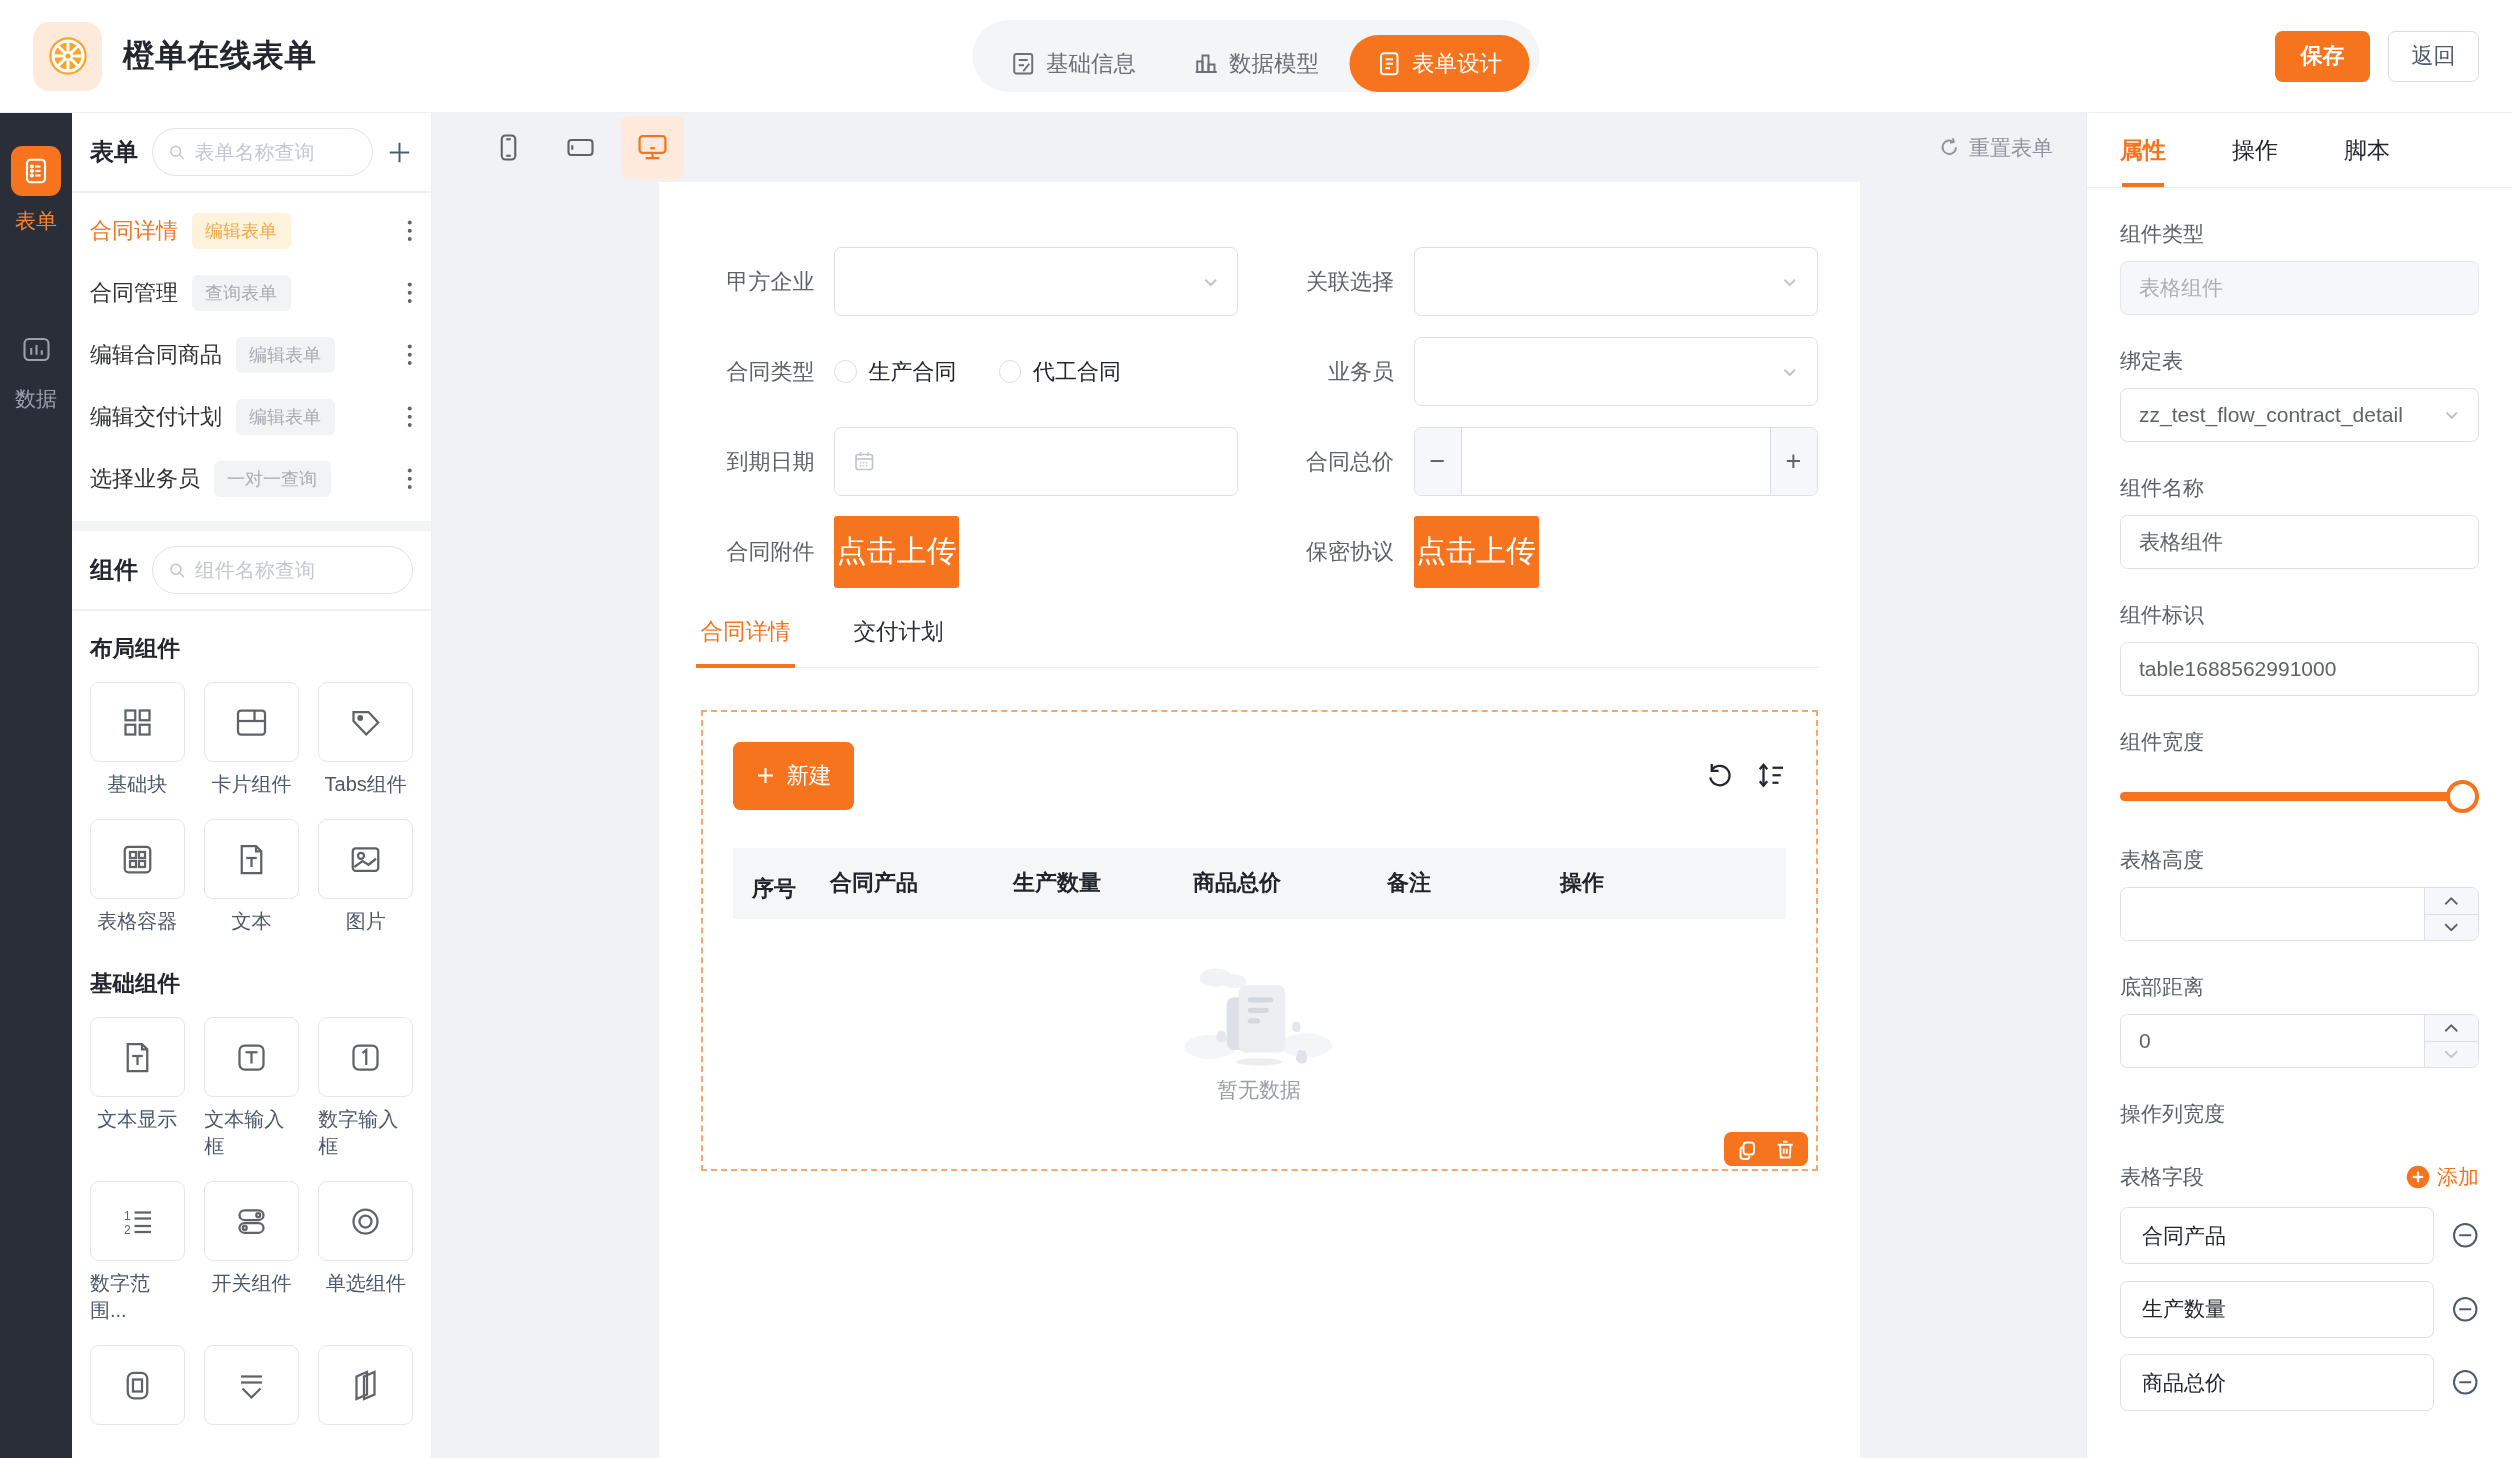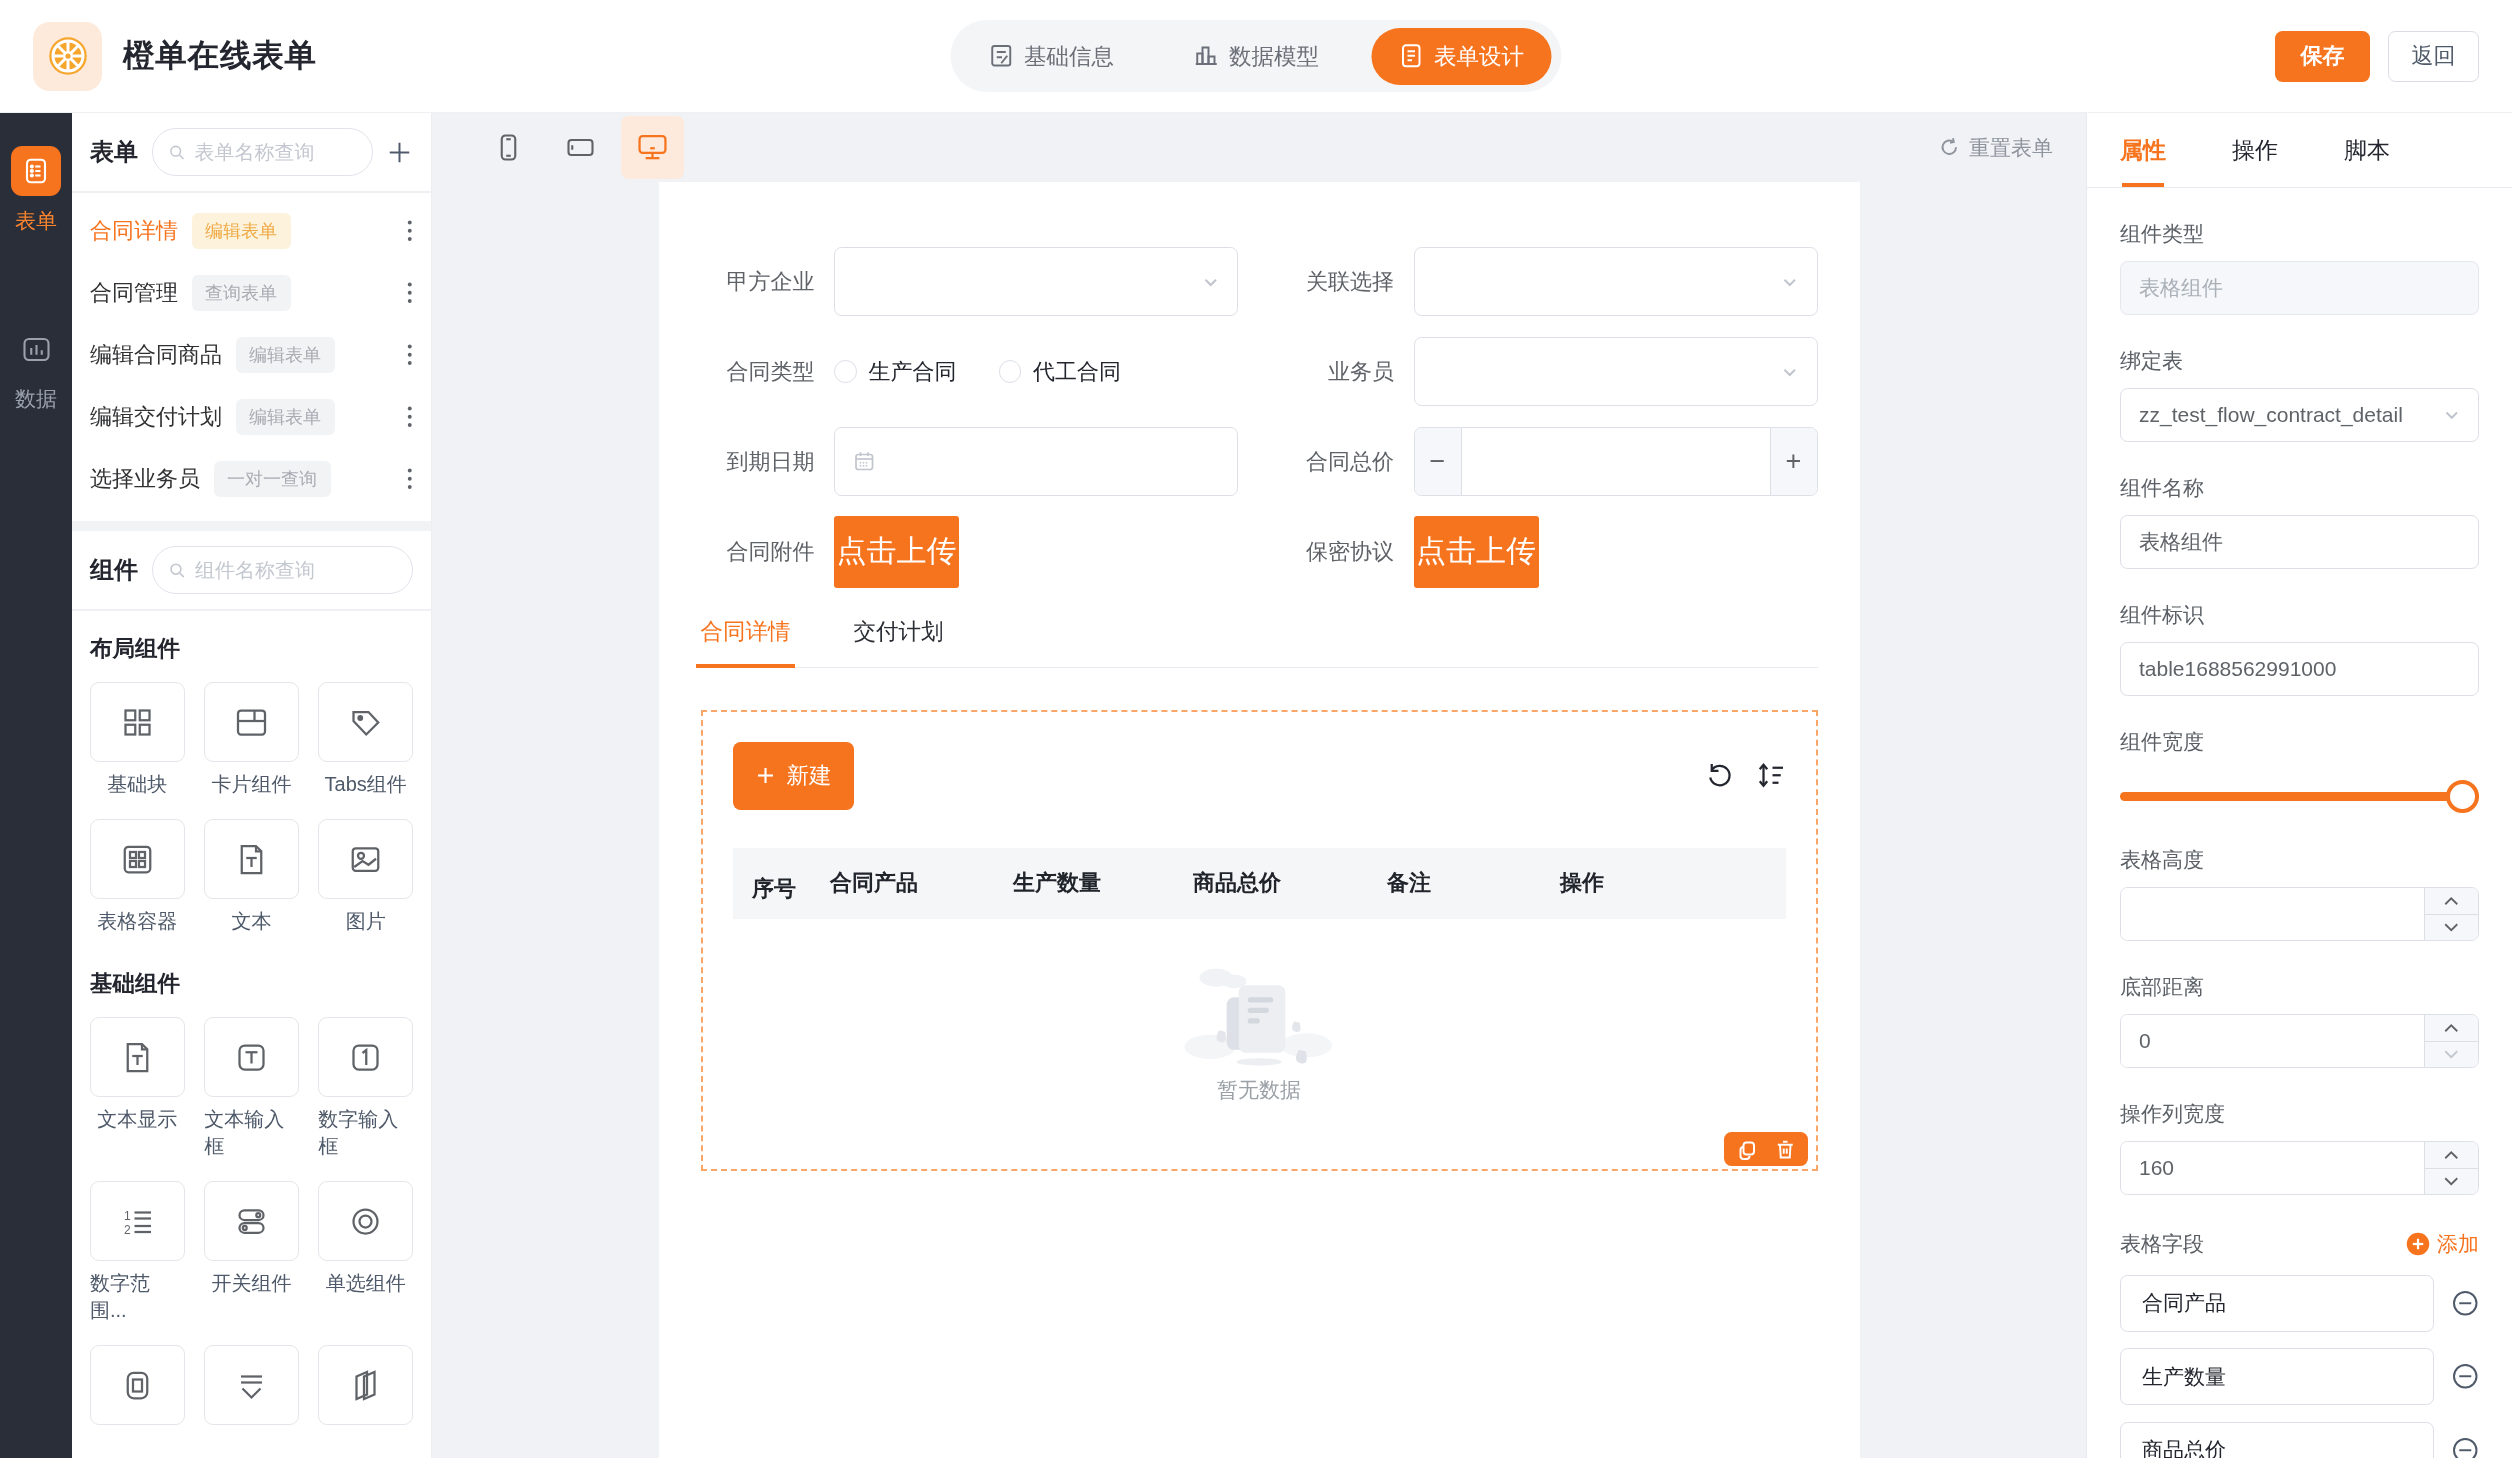--- a/index.html
+++ b/index.html
@@ -7,21 +7,21 @@
     font-family:"Liberation Sans", sans-serif; color:#23262e; font-size:21px; }
   .app { width:100%; height:100%; display:flex; flex-direction:column; }
 
   
   .topbar { height:113px; flex:0 0 113px; background:#fff; border-bottom:1.5px solid #eef0f3;
     display:flex; align-items:center; padding:0 33px; position:relative; z-index:5; }
   .brand { display:flex; align-items:center; gap:21px; }
   .logo { width:69px; height:69px; border-radius:16.5px; background:#fdeadb; display:flex; align-items:center; justify-content:center; }
   .app-title { font-size:31.5px; font-weight:bold; color:#23262e; letter-spacing:0.8px; }
   .seg { position:absolute; left:50%; top:50%; transform:translate(-50%,-50%);
-    background:#f4f5f7; border-radius:750px; height:72px; display:flex; align-items:center; padding:0 10.5px; gap:25px; }
+    background:#f4f5f7; border-radius:750px; height:72px; display:flex; align-items:flex-end; padding:0 10.5px; gap:3px; }
   .seg-item { display:flex; align-items:center; gap:10.5px; padding:0 27px; height:57px; border-radius:750px;
     color:#6b7078; font-size:22.5px; cursor:pointer; }
   .seg-item.active { background:#f7741f; color:#fff; }
   .top-actions { margin-left:auto; display:flex; gap:18px; }
   .btn-primary { background:#f7741f; color:#fff; border:none; border-radius:7.5px; height:51px; padding:0 25.5px;
     font-size:22px; font-family:inherit; cursor:pointer;font-weight:bold; }
   .btn-plain { background:#fff; color:#4e5969; border:1.5px solid #d9dce3; border-radius:7.5px; height:51px; padding:0 22.5px;
     font-size:22px; font-family:inherit; cursor:pointer; }
 
   .main { flex:1; display:flex; min-height:0; }
@@ -735,35 +735,20 @@
             </div>
           <div class="step-btn">
               <svg width="16.5" height="10.5" viewBox="0 0 22 14" fill="none" stroke="#c3c7cf" stroke-width="2.4">
                 <polyline points="3,3 11,11 19,3"></polyline>
               </svg>
             </div>
         </div>
       </div>
 
       <div class="rp-label">操作列宽度</div>
-      <div class="rp-number">
-        <input value="160" style="">
-        <div class="stepper">
-          <div class="step-btn">
-              <svg width="16.5" height="10.5" viewBox="0 0 22 14" fill="none" stroke="#5f6368" stroke-width="2.4">
-                <polyline points="3,11 11,3 19,11"></polyline>
-              </svg>
-            </div>
-          <div class="step-btn">
-              <svg width="16.5" height="10.5" viewBox="0 0 22 14" fill="none" stroke="#5f6368" stroke-width="2.4">
-                <polyline points="3,3 11,11 19,3"></polyline>
-              </svg>
-            </div>
-        </div>
-      </div>
 
       <div class="tf-head">
         <span class="tf-title">表格字段</span>
         <span class="add-link">
           <svg width="24" height="24" viewBox="0 0 32 32">
               <circle cx="16" cy="16" r="15" fill="#f7741f"></circle>
               <line x1="16" y1="9" x2="16" y2="23" stroke="#fff" stroke-width="3"></line>
               <line x1="9" y1="16" x2="23" y2="16" stroke="#fff" stroke-width="3"></line>
             </svg>
           <span>添加</span>

